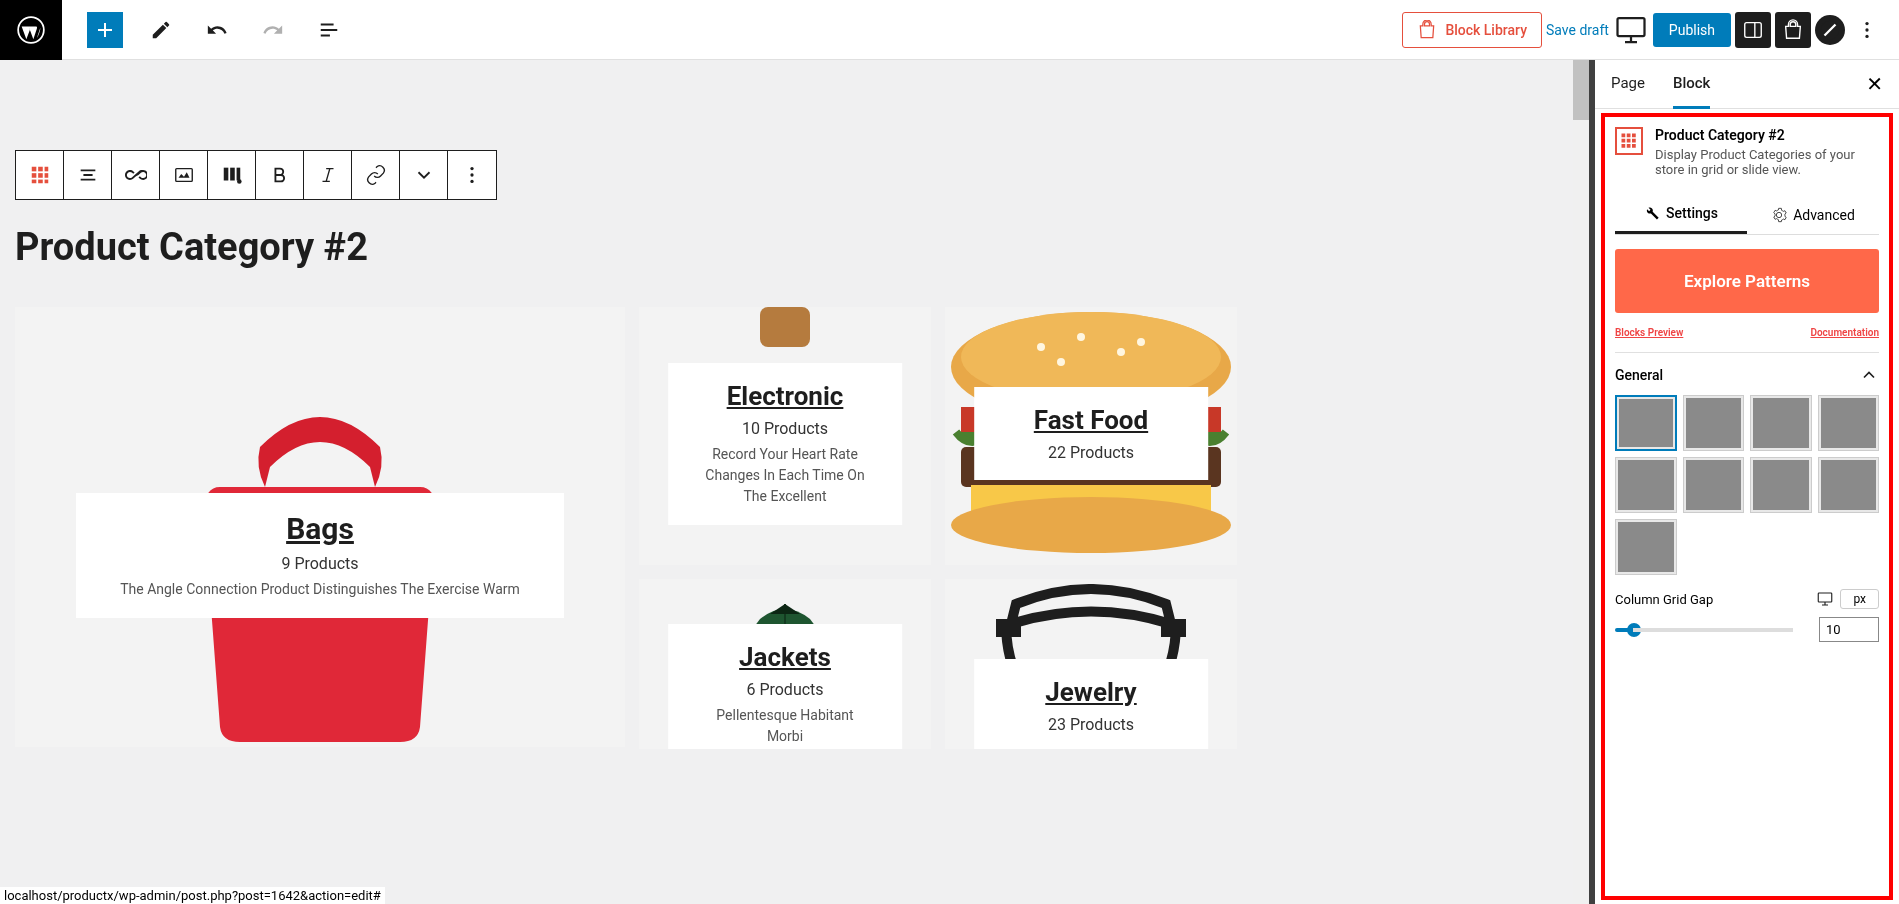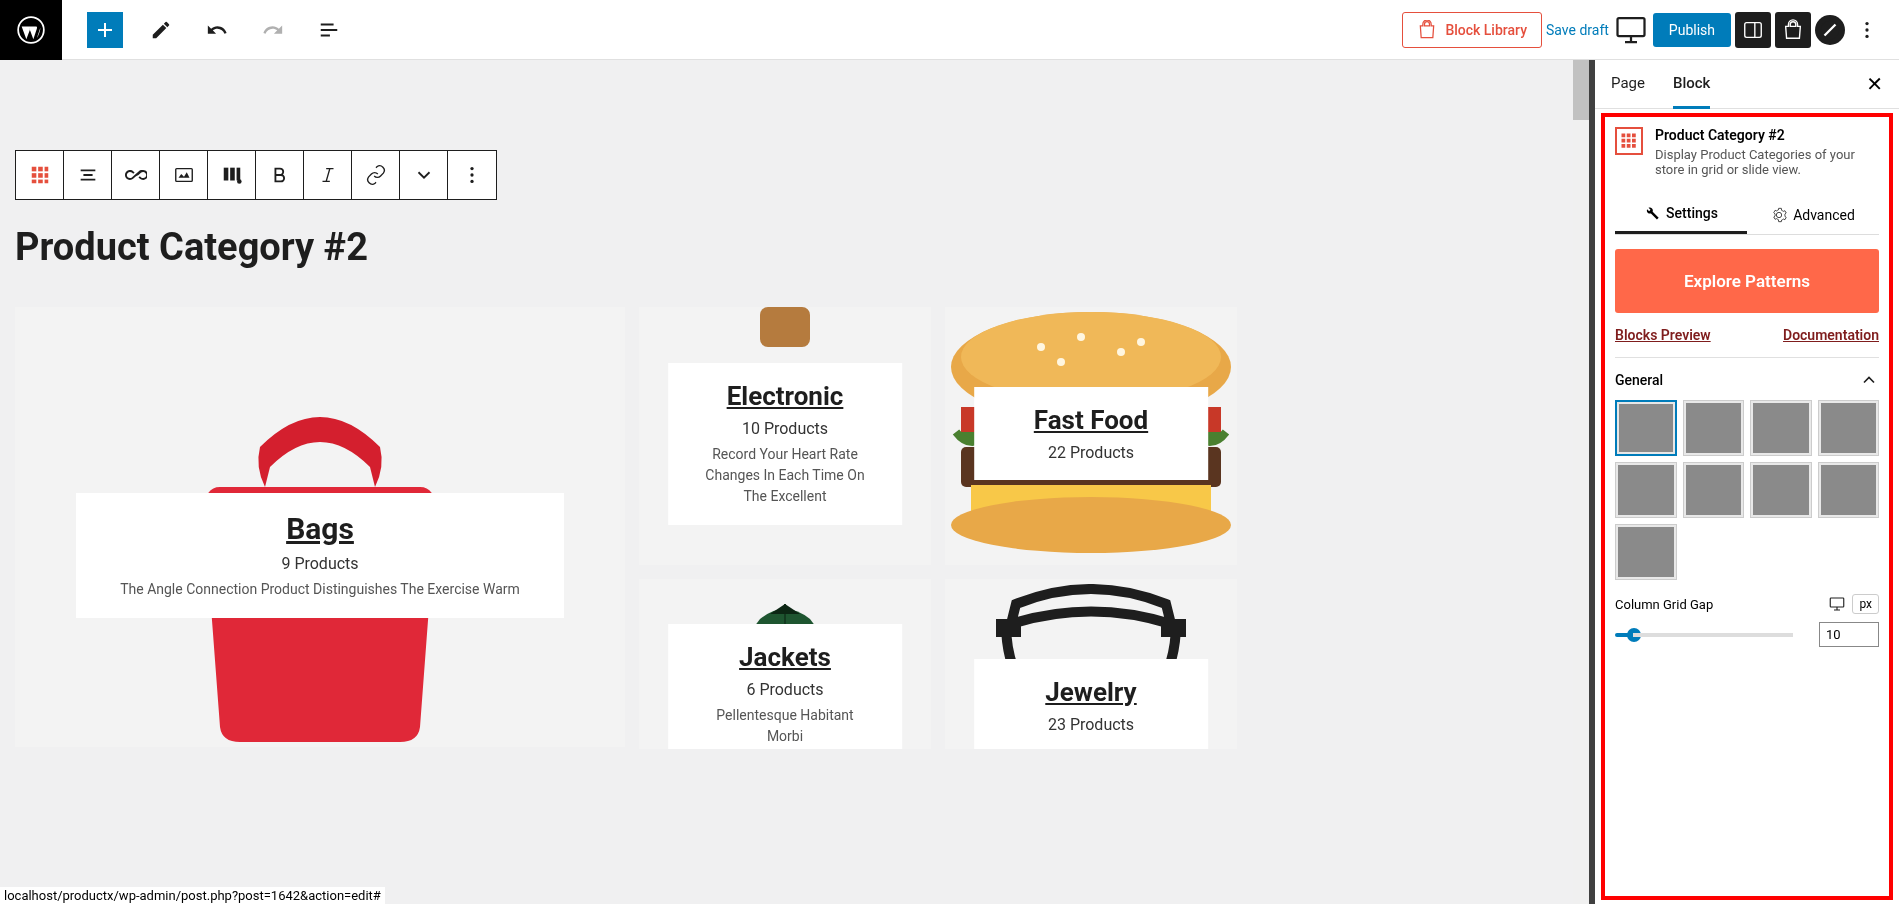--- a/index.html
+++ b/index.html
@@ -58,29 +58,29 @@
 .highlight-box { border: 4px solid #ff0000; margin: 4px 6px; padding: 10px 10px 6px 10px; flex: 1; overflow: hidden; }
 .block-info { display: flex; gap: 12px; margin-bottom: 8px; }
 .block-info-icon { width: 28px; height: 28px; border: 2px solid #e54f3d; display: flex; align-items: center; justify-content: center; flex-shrink: 0; }
 .block-info-title { font-size: 14px; font-weight: 600; margin-bottom: 4px; }
 .block-info-desc { font-size: 13px; color: #555; }
 .settings-tabs { display: flex; border-bottom: 1px solid #ddd; margin-top: 18px; }
 .settings-tab { flex: 1; text-align: center; padding: 10px 0; font-size: 14px; display: flex; align-items: center; justify-content: center; gap: 6px; }
 .settings-tab.active { border-bottom: 3px solid #1e1e1e; font-weight: 500; }
 .explore-btn { background: #ff6849; color: #fff; width: 100%; padding: 22px 0; border: none; font-size: 17px; font-weight: 600; border-radius: 3px; margin: 14px 0; }
 .links-row { display: flex; justify-content: space-between; margin-bottom: 14px; }
-.links-row a { font-size: 14px; color: #7f1d1d; text-decoration: underline; font-weight: 600; }
+.links-row a { font-size: 10px; color: #ef4444; text-decoration: underline; font-weight: 600; }
 .section-hdr { display: flex; justify-content: space-between; align-items: center; padding: 12px 0 10px 0; border-top: 1px solid #e0e0e0; }
 .section-hdr span { font-size: 14px; font-weight: 500; }
 .layout-grid { display: grid; grid-template-columns: repeat(4, 1fr); gap: 6px; }
 .layout-opt { border: 1px solid #ccc; padding: 2px; height: 56px; background: #e8e8e8; cursor: pointer; }
 .layout-opt.selected { border: 2px solid #007cba; }
 .layout-preview { width: 100%; height: 100%; background: #8a8a8a; }
 .column-gap-row { display: flex; align-items: center; justify-content: space-between; margin-top: 14px; font-size: 13px; }
-.px-badge { border: 1px solid #ccc; padding: 2px 6px; font-size: 12px; border-radius: 3px; }
+.px-badge { border: 1px solid #ccc; padding: 2px 12px; font-size: 12px; border-radius: 3px; }
 .slider-row { display: flex; align-items: center; gap: 26px; margin-top: 8px; }
 .slider-track { flex: 1; height: 4px; background: #007cba; position: relative; border-radius: 2px; }
 .slider-track::after { content: ""; position: absolute; left: 18px; right: 0; height: 4px; background: #ddd; }
 .slider-thumb { width: 14px; height: 14px; background: #007cba; border-radius: 50%; position: absolute; left: 12px; top: -5px; }
 .num-input { width: 60px; border: 1px solid #888; padding: 4px 6px; font-size: 13px; }
 .status-bar { position: absolute; bottom: 0; left: 0; background: #fff; color: #000; font-size: 13px; padding: 1px 4px; }
 </style>
 </head>
 <body>
 

